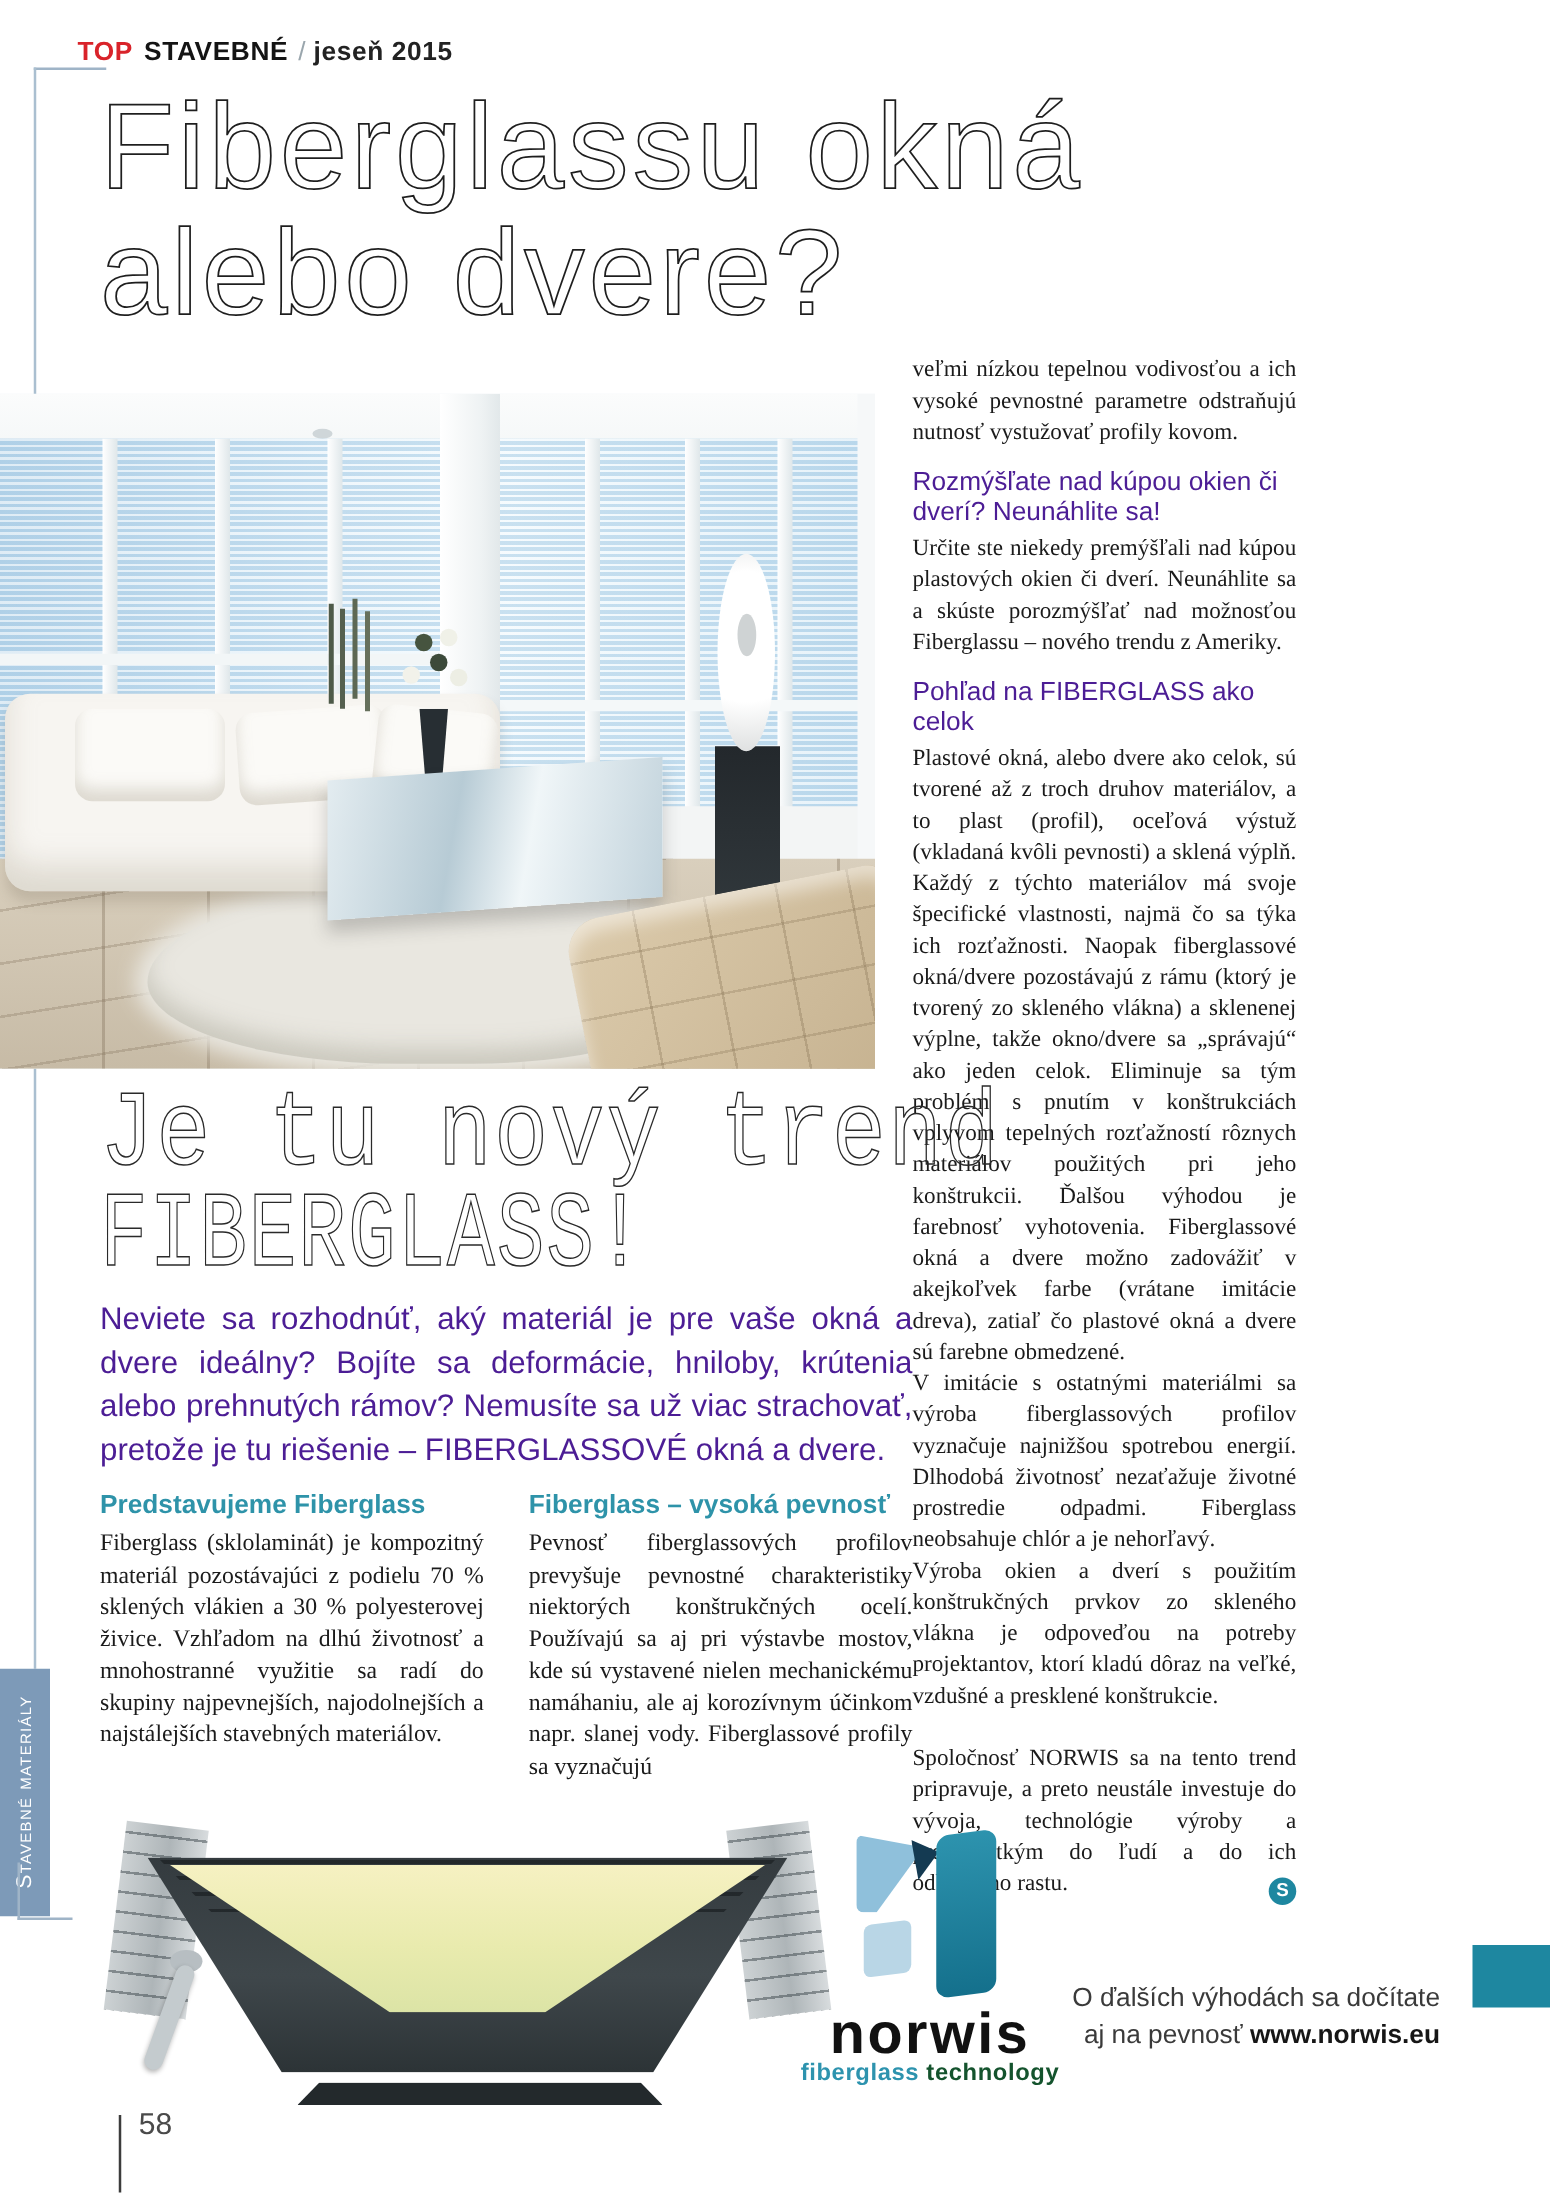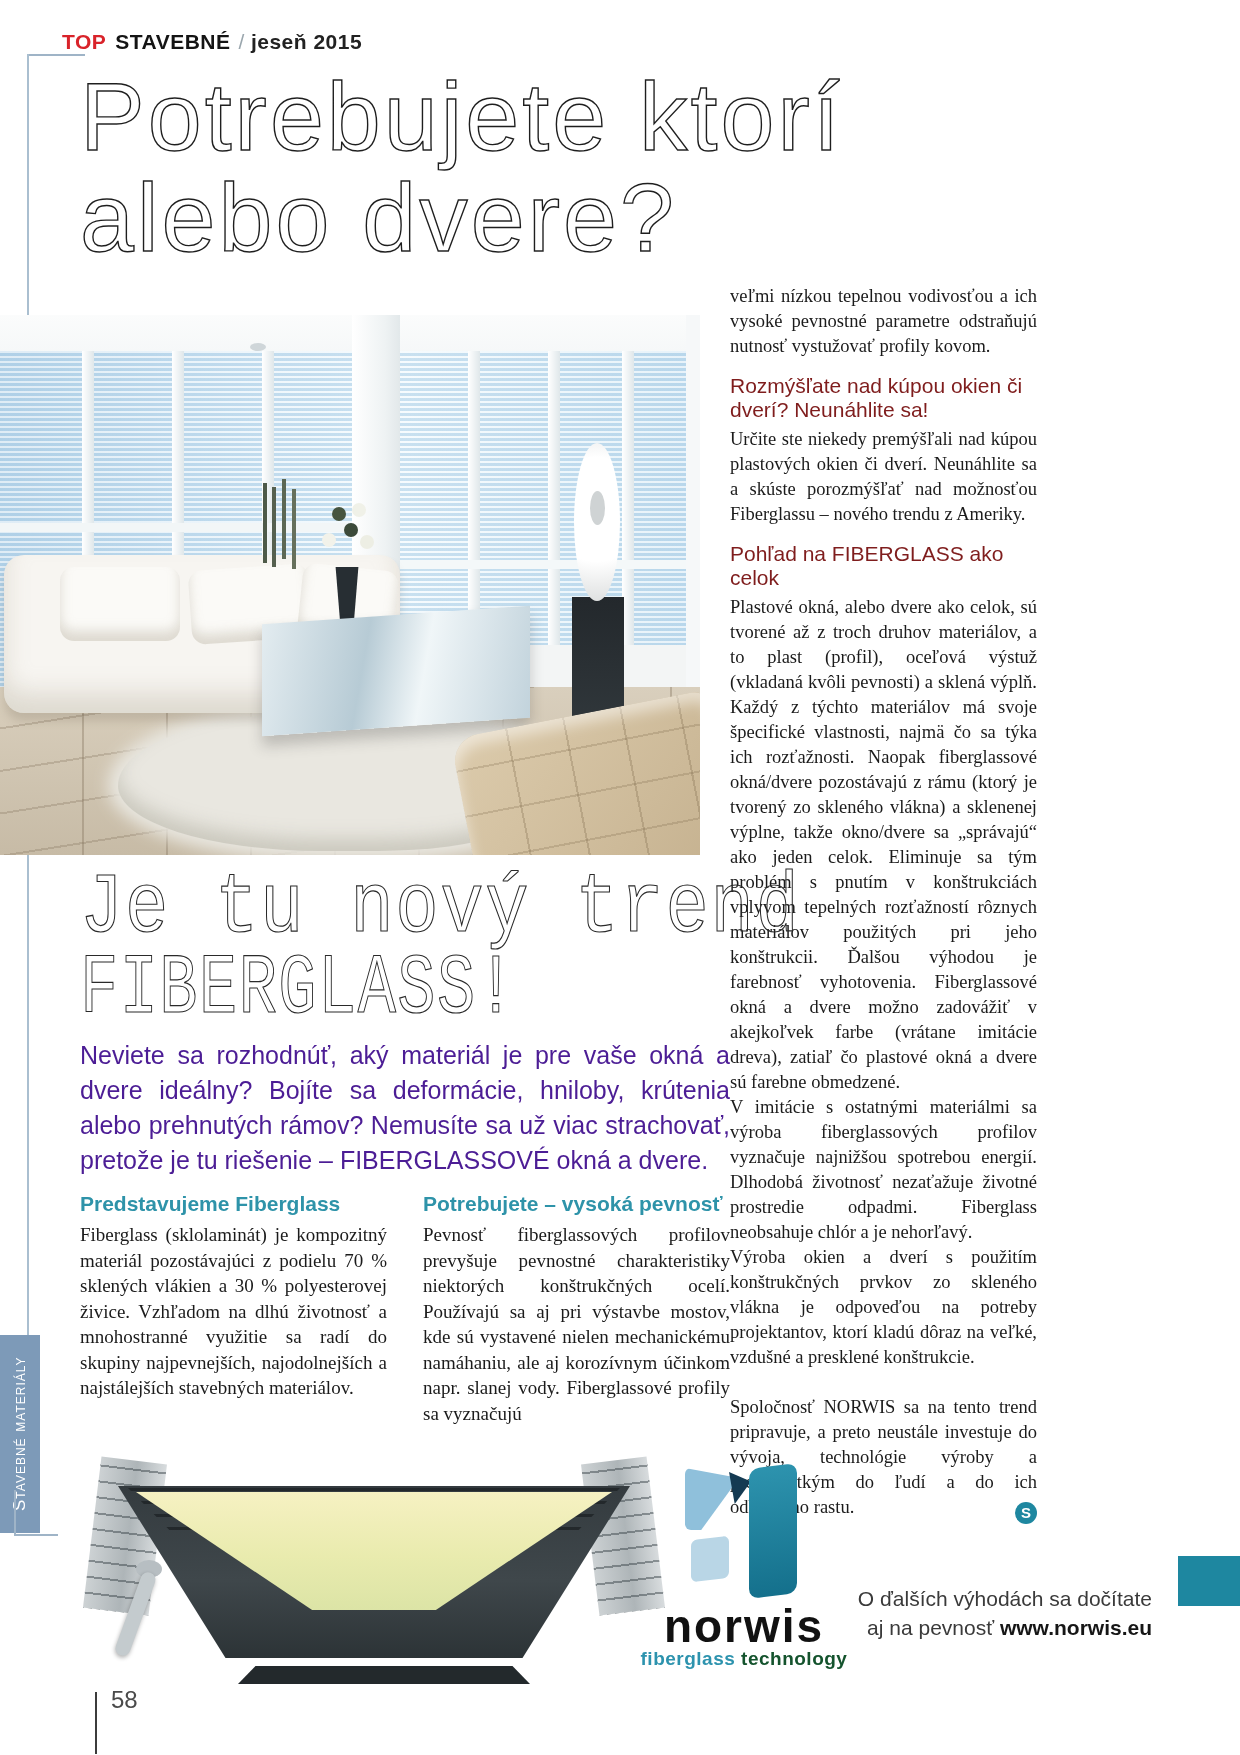--- a/index.html
+++ b/index.html
@@ -82,21 +82,21 @@
         repeating-linear-gradient(90deg, transparent 0 56px, rgba(120,100,70,.28) 56px 58px),
         repeating-linear-gradient(0deg, transparent 0 44px, rgba(120,100,70,.24) 44px 46px),
         linear-gradient(135deg,#dccbac,#c5b18f);
       border-radius:28px 14px 0 0;box-shadow:inset 0 10px 14px rgba(255,255,255,.5);}
 
   
   .rcol{position:absolute;left:730px;top:284px;width:307px;
         font-family:"Liberation Serif",serif;font-size:18.5px;line-height:25px;
         color:#1b1b1b;text-align:justify;}
   .rcol p{margin:0;}
-  .rcol .rhead{font-family:"Liberation Sans",sans-serif;color:#7f1d1d;font-size:21px;
+  .rcol .rhead{font-family:"Liberation Sans",sans-serif;color:#4c1d95;font-size:21px;
                line-height:24px;font-weight:400;margin:15px 0 5px;text-align:left;}
   .rcol .gap-before{margin-top:25px;position:relative;padding-bottom:2px;}
   .s-badge{position:absolute;right:0;bottom:-2px;width:22px;height:22px;border-radius:50%;
            background:#1e87a0;color:#fff;font-family:"Liberation Sans",sans-serif;
            font-size:15px;font-weight:bold;text-align:center;line-height:22px;}
 
   
   .lead{position:absolute;left:80px;top:1038px;width:650px;color:#4c1d95;
         font-size:25px;line-height:35px;text-align:justify;}
   .cols{position:absolute;left:80px;top:1192px;width:650px;display:flex;gap:36px;}
@@ -163,21 +163,21 @@
 
 <div class="page">
 
   <div class="masthead">
     <span class="b-top">TOP</span><span class="b-name">STAVEBNÉ</span><span class="b-sep">/</span><span class="b-issue">jeseň 2015</span>
   </div>
   <div class="corner-top-h"></div>
   <div class="rail"></div>
 
   <h1 class="headline" style="margin:0;font-weight:400;">
-    <span class="hl-line thin">Potrebujete ktorí</span>
+    <span class="hl-line thin">Fiberglassu okná</span>
     <span class="hl-line thin">alebo dvere?</span>
   </h1>
 
   <div class="photo">
     <div class="ph-ceiling"></div>
     <div class="ph-spots"></div>
     <div class="ph-windows"></div>
     <div class="ph-mullion m1"></div>
     <div class="ph-mullion m2"></div>
     <div class="ph-mullion m3"></div>
@@ -225,21 +225,21 @@
   </h2>
 
   <p class="lead" style="margin:0;">Neviete sa rozhodnúť, aký materiál je pre vaše okná a dvere ideálny? Bojíte sa deformácie, hniloby, krútenia alebo prehnutých rámov? Nemusíte sa už viac strachovať, pretože je tu riešenie – FIBERGLASSOVÉ okná a dvere.</p>
 
   <div class="cols">
     <div class="col">
       <h3 class="chead">Predstavujeme Fiberglass</h3>
       <p class="cbody">Fiberglass (sklolaminát) je kompozitný materiál pozostávajúci z podielu 70 % sklených vlákien a 30 % polyesterovej živice. Vzhľadom na dlhú životnosť a mnohostranné využitie sa radí do skupiny najpevnejších, najodolnejších a najstálejších stavebných materiálov.</p>
     </div>
     <div class="col">
-      <h3 class="chead">Potrebujete – vysoká pevnosť</h3>
+      <h3 class="chead">Fiberglass – vysoká pevnosť</h3>
       <p class="cbody">Pevnosť fiberglassových profilov prevyšuje pevnostné charakteristiky niektorých konštrukčných ocelí. Používajú sa aj pri výstavbe mostov, kde sú vystavené nielen mechanickému namáhaniu, ale aj korozívnym účinkom napr. slanej vody. Fiberglassové profily sa vyznačujú</p>
     </div>
   </div>
 
   <div class="profile">
     <div class="pf-jamb pf-jamb-l"></div>
     <div class="pf-jamb pf-jamb-r"></div>
     <div class="pf-frame"></div>
     <div class="pf-glass-lines"></div>
     <div class="pf-glass"></div>

